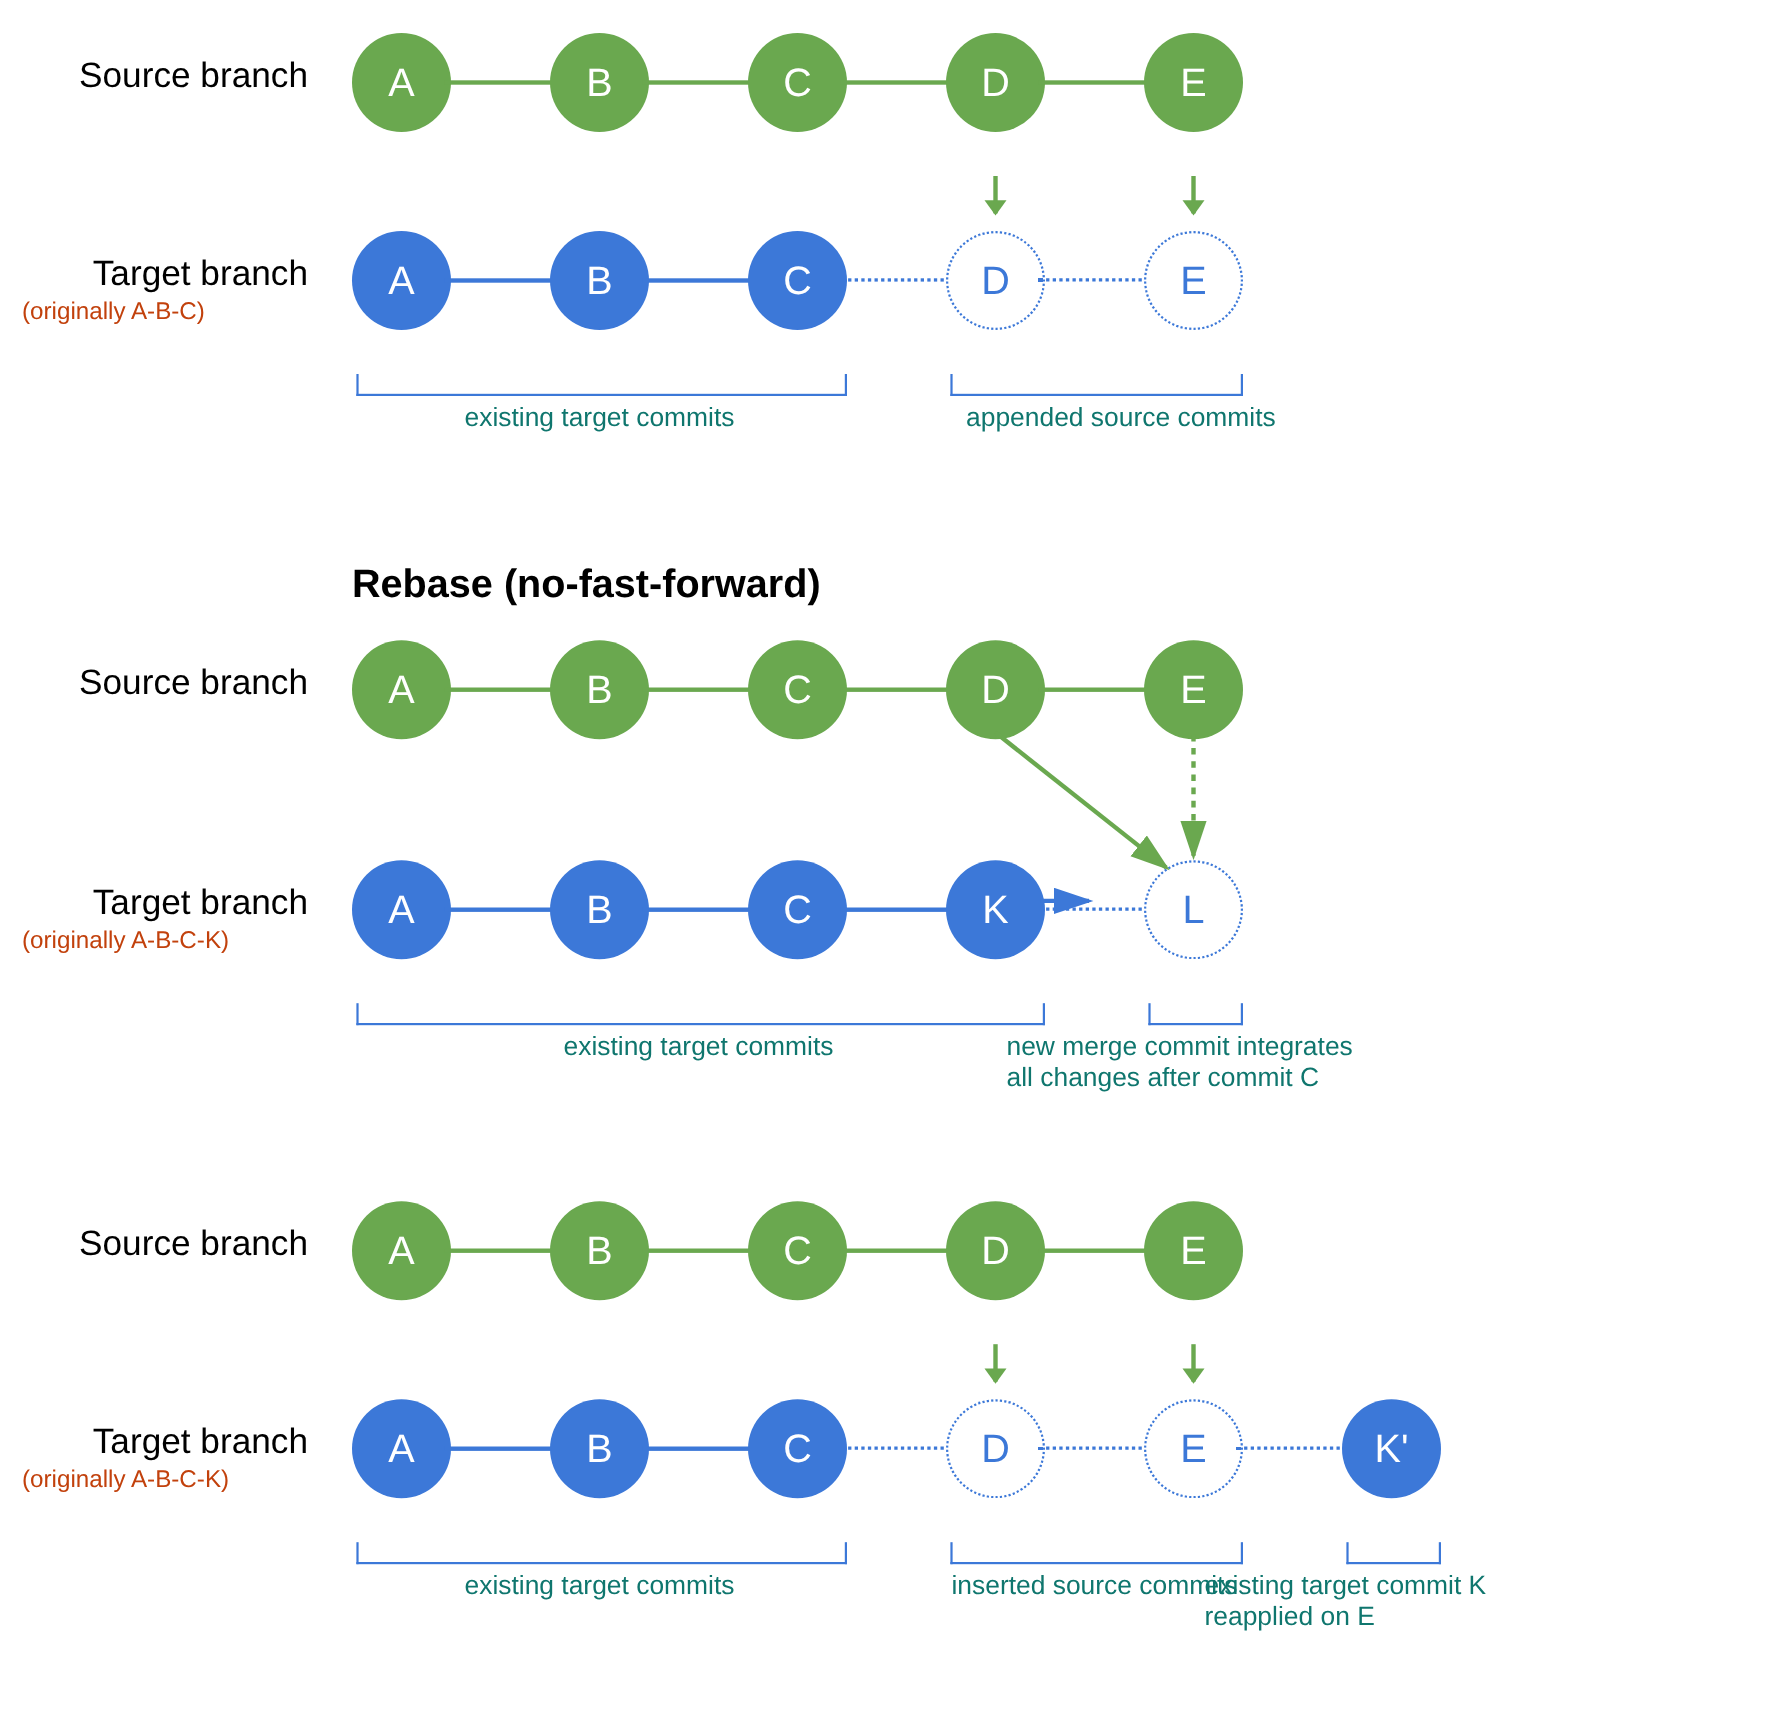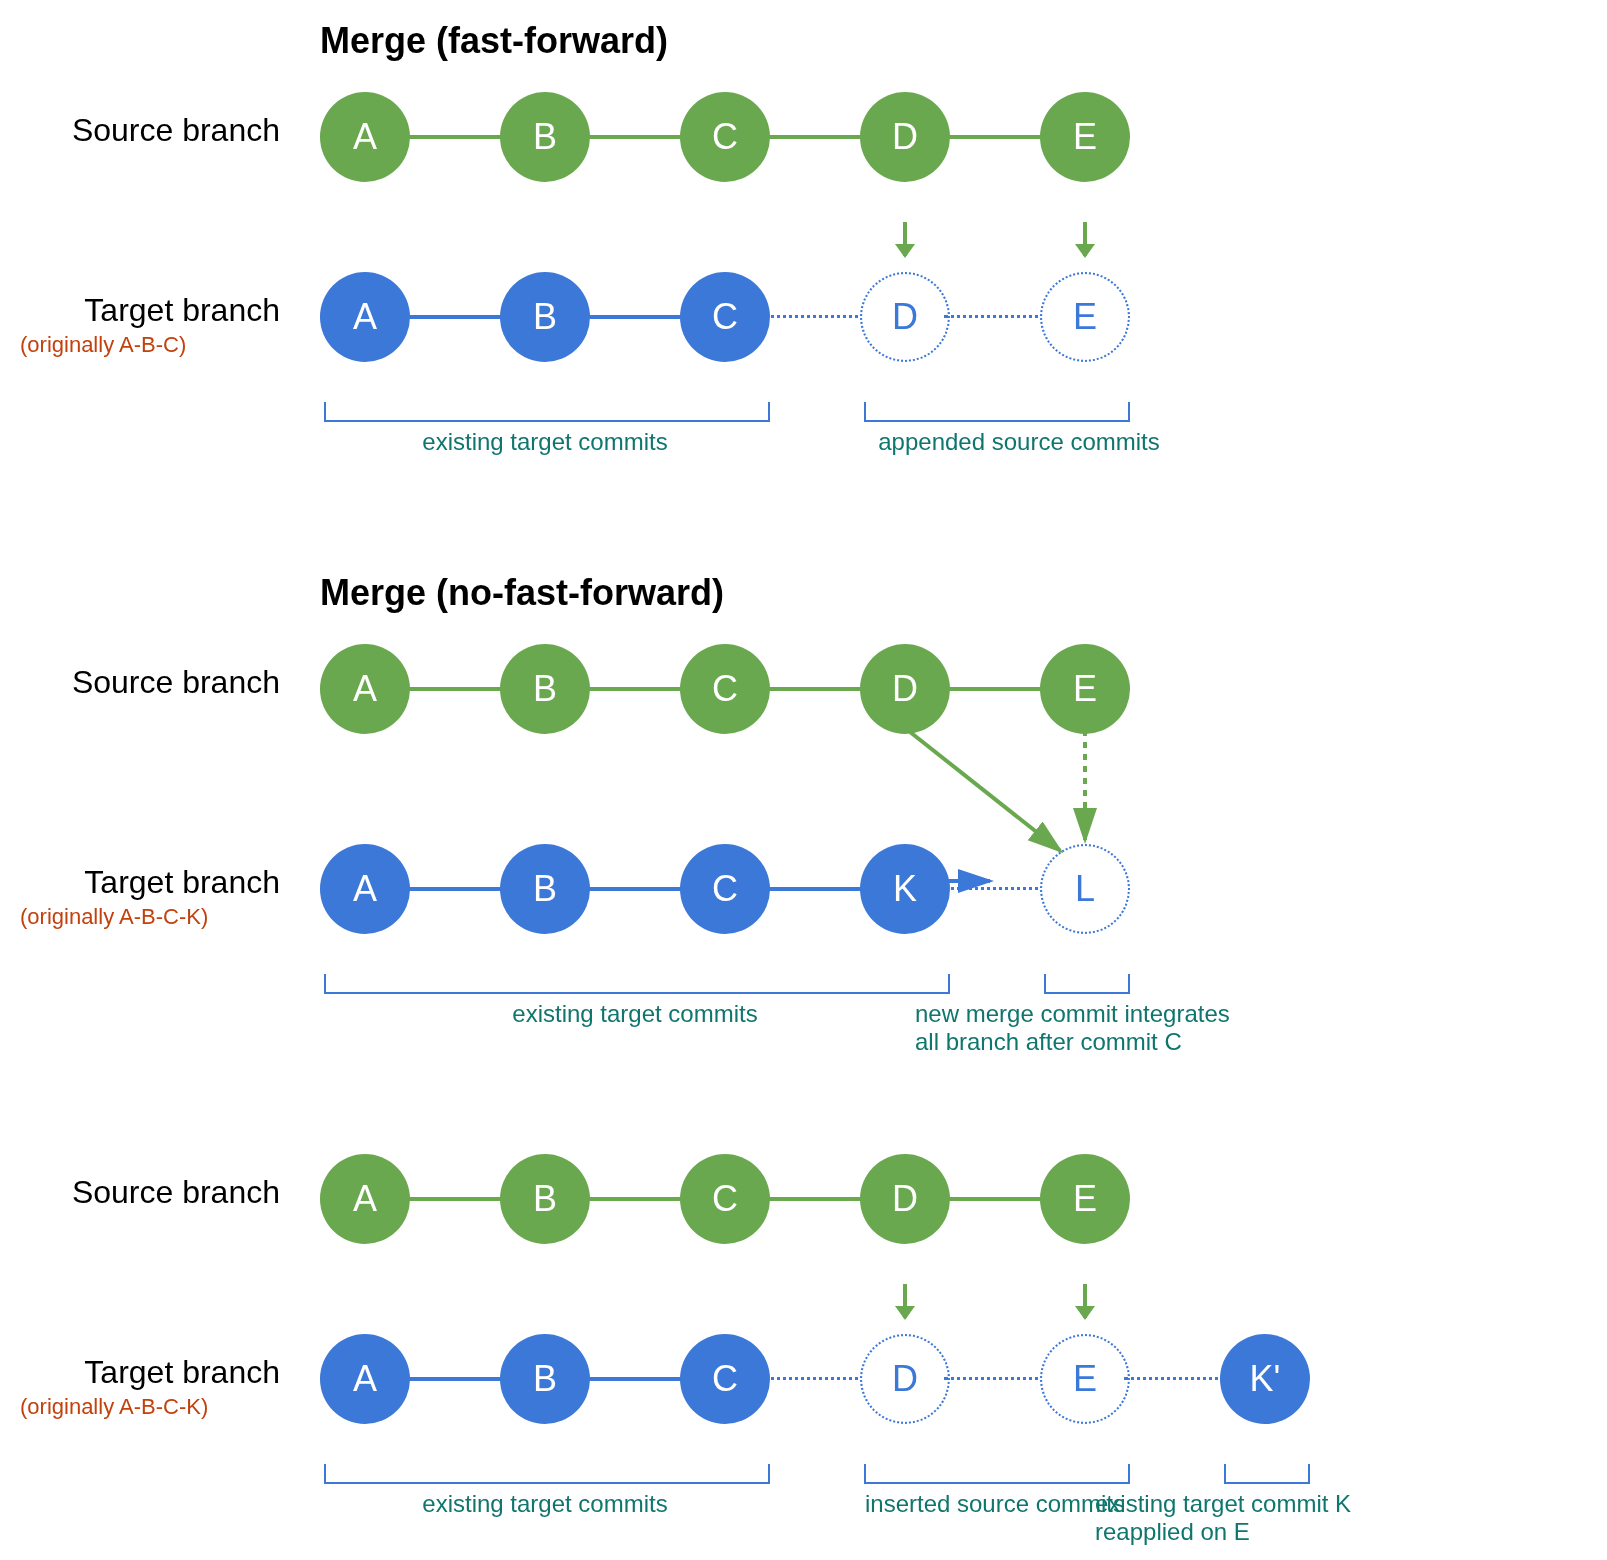--- a/index.html
+++ b/index.html
@@ -108,21 +108,20 @@
     position: absolute;
     overflow: visible;
     pointer-events: none;
   }
 </style>
 </head>
 <body>
 
 <div id="root">
     <div class="section">
-      <div class="section-title">Merge (fast-forward)</div>
       <div class="row">
         <div class="row-label">Source branch</div>
         <div class="commit green" style="left: 300px;">A</div>
         <div class="hline green" style="left: 384px; width: 102px;"></div>
         <div class="commit green" style="left: 480px;">B</div>
         <div class="hline green" style="left: 564px; width: 102px;"></div>
         <div class="commit green" style="left: 660px;">C</div>
         <div class="hline green" style="left: 744px; width: 102px;"></div>
         <div class="commit green" style="left: 840px;">D</div>
         <div class="hline green" style="left: 924px; width: 102px;"></div>
@@ -146,21 +145,21 @@
         <div class="commit blue-outline" style="left: 1020px;">E</div>
       </div>
       <div style="position: relative; height: 110px;">
         <div class="bracket" style="left: 304px; width: 442px; top: 0px;"></div>
         <div class="bracket-label" style="width: 482px; left: 284px; top: 26px;">existing target commits</div>
         <div class="bracket" style="left: 844px; width: 262px; top: 0px;"></div>
         <div class="bracket-label" style="width: 302px; left: 848px; top: 26px;">appended source commits</div>
       </div>
     </div>
     <div class="section" style="position: relative;">
-      <div class="section-title">Merge (no-fast-forward)</div>
+      <div class="section-title">Rebase (no-fast-forward)</div>
       <div class="row">
         <div class="row-label">Source branch</div>
         <div class="commit green" style="left: 300px;">A</div>
         <div class="hline green" style="left: 384px; width: 102px;"></div>
         <div class="commit green" style="left: 480px;">B</div>
         <div class="hline green" style="left: 564px; width: 102px;"></div>
         <div class="commit green" style="left: 660px;">C</div>
         <div class="hline green" style="left: 744px; width: 102px;"></div>
         <div class="commit green" style="left: 840px;">D</div>
         <div class="hline green" style="left: 924px; width: 102px;"></div>
@@ -177,21 +176,21 @@
         <div class="commit blue" style="left: 660px;">C</div>
         <div class="hline blue" style="left: 744px; width: 102px;"></div>
         <div class="commit blue" style="left: 840px;">K</div>
         <div class="hline dotted-blue" style="left: 924px; width: 102px;"></div>
         <div class="commit blue-outline" style="left: 1020px;">L</div>
       </div>
       <div style="position: relative; height: 110px;">
         <div class="bracket" style="left: 304px; width: 622px; top: 0px;"></div>
         <div class="bracket-label" style="width: 662px; left: 284px; top: 26px;">existing target commits</div>
         <div class="bracket" style="left: 1024px; width: 82px; top: 0px;"></div>
-        <div class="bracket-label" style="width: 340px; left: 895px; top: 26px; text-align: left;">new merge commit integrates all branch after commit C</div>
+        <div class="bracket-label" style="width: 340px; left: 895px; top: 26px; text-align: left;">new merge commit integrates all changes after commit C</div>
       </div>
       <svg class="connector" height="377" style="left: 0px; top: 0px; width: 1400px; height: 220px; position: absolute;">
         <defs>
           <marker id="ahGreen" markerWidth="10" markerHeight="10" refX="8" refY="3" orient="auto">
             <path d="M0,0 L0,6 L9,3 z" fill="#6aa84f"></path>
           </marker>
           <marker id="ahBlue" markerWidth="10" markerHeight="10" refX="8" refY="3" orient="auto">
             <path d="M0,0 L0,6 L9,3 z" fill="#3c78d8"></path>
           </marker>
         </defs>

